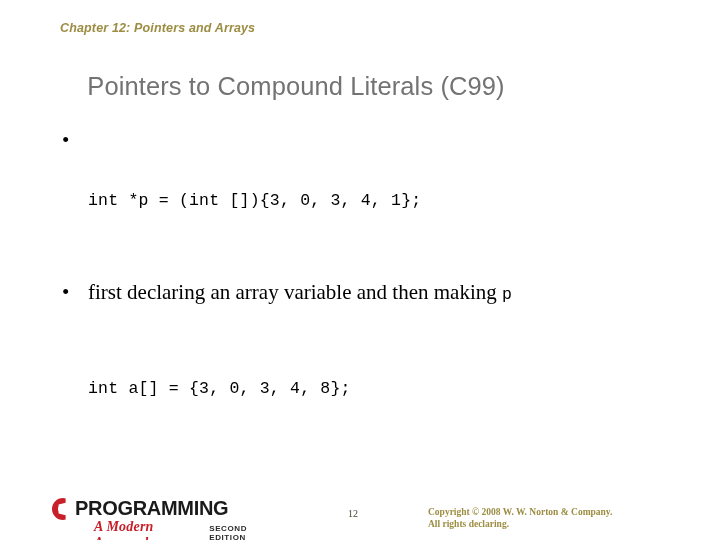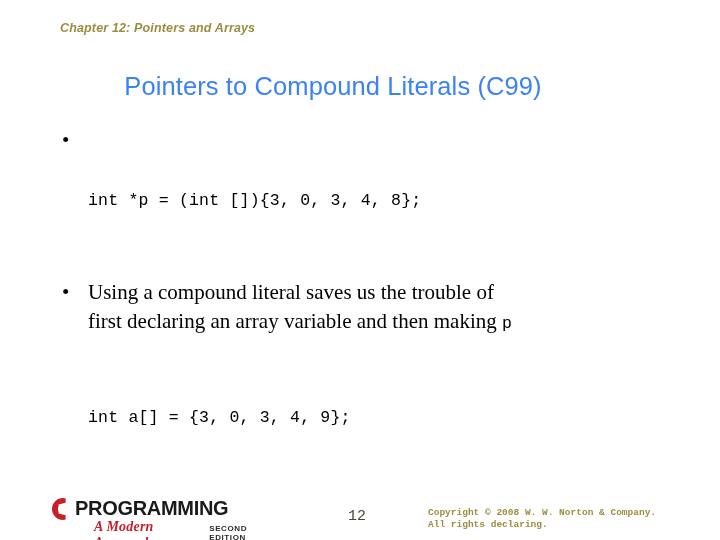--- a/index.html
+++ b/index.html
@@ -40,23 +40,22 @@
   
   .slide-title {
     position: absolute;
     left: 0;
     top: 72px;
     width: 592px;
     text-align: center;
     font-family: "Liberation Sans", "DejaVu Sans", sans-serif;
     font-size: 25.5px;
     font-weight: normal;
-    color: #3b82f6;
+    color: #737373;
     letter-spacing: 0.1px;
-    margin-left: 37px;
   }
 
   
   .content {
     position: absolute;
     left: 54px;
     top: 126px;
     width: 600px;
   }
 
@@ -173,30 +172,30 @@
     font-weight: bold;
     color: #2b2b2b;
     letter-spacing: 0.6px;
     margin-left: 9px;
   }
 
   .page-number {
     position: absolute;
     left: 348px;
     top: 18px;
-    font-family: Liberation Mono, monospace;
-    font-size: 15px;
+    font-family: Liberation Serif, serif;
+    font-size: 10px;
     color: #4a4432;
   }
 
   .copyright {
     position: absolute;
     left: 428px;
     top: 17px;
-    font-family: Liberation Mono, monospace;
+    font-family: Liberation Serif, serif;
     font-size: 9.5px;
     line-height: 11.5px;
     font-weight: bold;
     color: #9c8d42;
   }
   .copyright span { display: block; }
 </style>
 </head>
 <body>
 
@@ -208,35 +207,34 @@
 
   <div class="content">
 
     <div class="bullet">
       <span class="dot">•</span>
     </div>
 
     <div class="gap-sm"></div>
 
     <div class="code-block">
-      <span class="code-line">int *p = (int []){3, 0, 3, 4, 8};</span>
+      <span class="code-line">int *p = (int []){3, 0, 3, 4, 1};</span>
     </div>
 
     <div class="gap-md"></div>
 
     <div class="bullet">
       <span class="dot">•</span>
-      <span class="btext">Using a compound literal saves us the trouble of</span>
       <span class="btext"><span>first declaring an array variable and then making </span><code class="inline">p</code></span>
     </div>
 
     <div class="gap-lg"></div>
 
     <div class="code-block">
-      <span class="code-line">int a[] = {3, 0, 3, 4, 9};</span>
+      <span class="code-line">int a[] = {3, 0, 3, 4, 8};</span>
       
     </div>
 
   </div>
 
   <div class="footer">
 
     <div class="logo">
       <div class="logo-row1">
         <span class="logo-c"></span>

